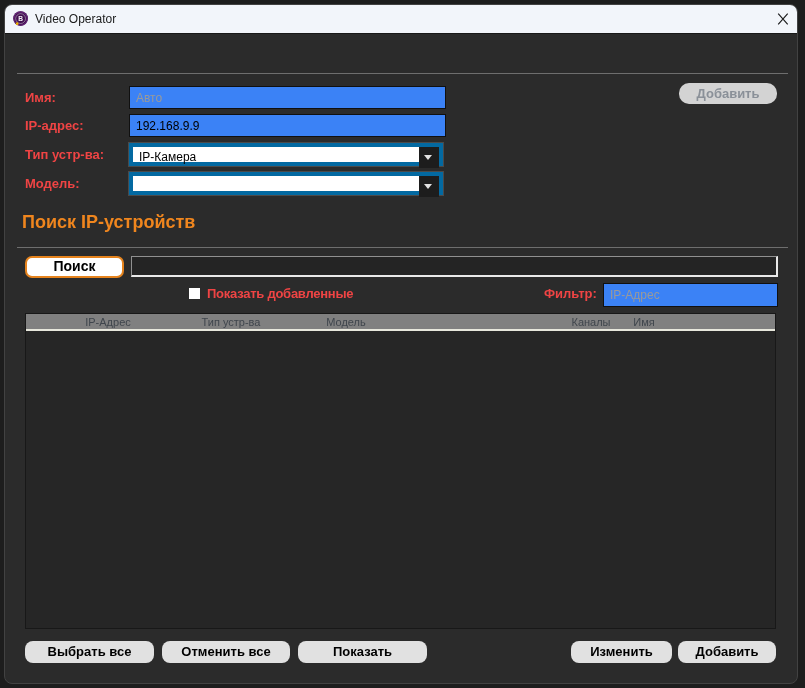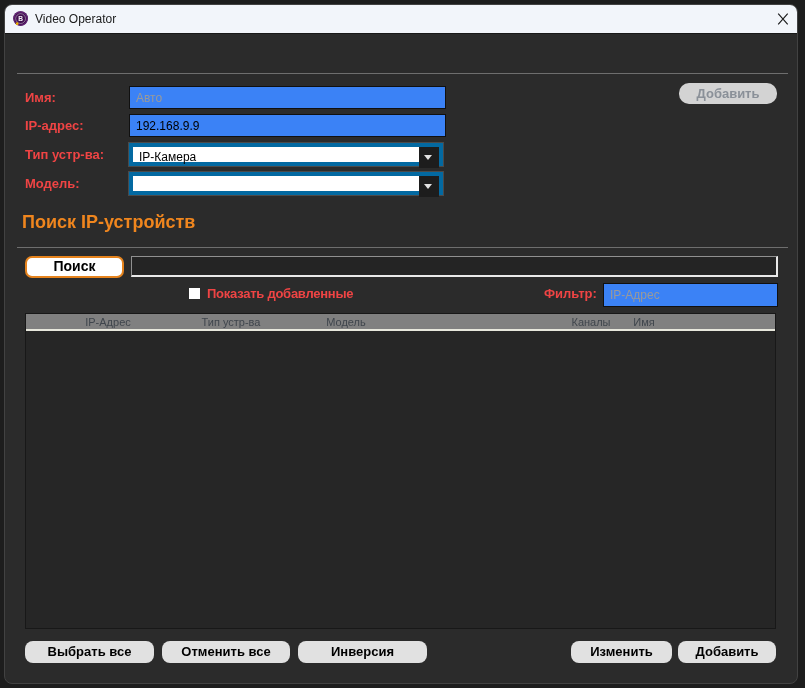--- a/index.html
+++ b/index.html
@@ -85,19 +85,19 @@
       <div class="hdr" style="left:45px; width:74px;">IP-Адрес</div>
       <div class="hdr" style="left:155px; width:100px;">Тип устр-ва</div>
       <div class="hdr" style="left:295px; width:50px;">Модель</div>
       <div class="hdr" style="left:538px; width:54px;">Каналы</div>
       <div class="hdr" style="left:600px; width:36px;">Имя</div>
     </div>
   </div>
 
   <div class="abs gbtn" style="left:25px; top:641px; width:129px;">Выбрать все</div>
   <div class="abs gbtn" style="left:162px; top:641px; width:128px;">Отменить все</div>
-  <div class="abs gbtn" style="left:298px; top:641px; width:129px;">Инверсия</div>
+  <div class="abs gbtn" style="left:298px; top:641px; width:129px;">Показать</div>
   <div class="abs gbtn" style="left:571px; top:641px; width:101px;">Изменить</div>
   <div class="abs gbtn" style="left:678px; top:641px; width:98px;">Добавить</div>
 </div>
 <style>
   .hdr { position:absolute; top:0; height:15px; line-height:16px; font-size:11px; color:#3f454c; text-align:center; }
 </style>
 
 </body></html>

